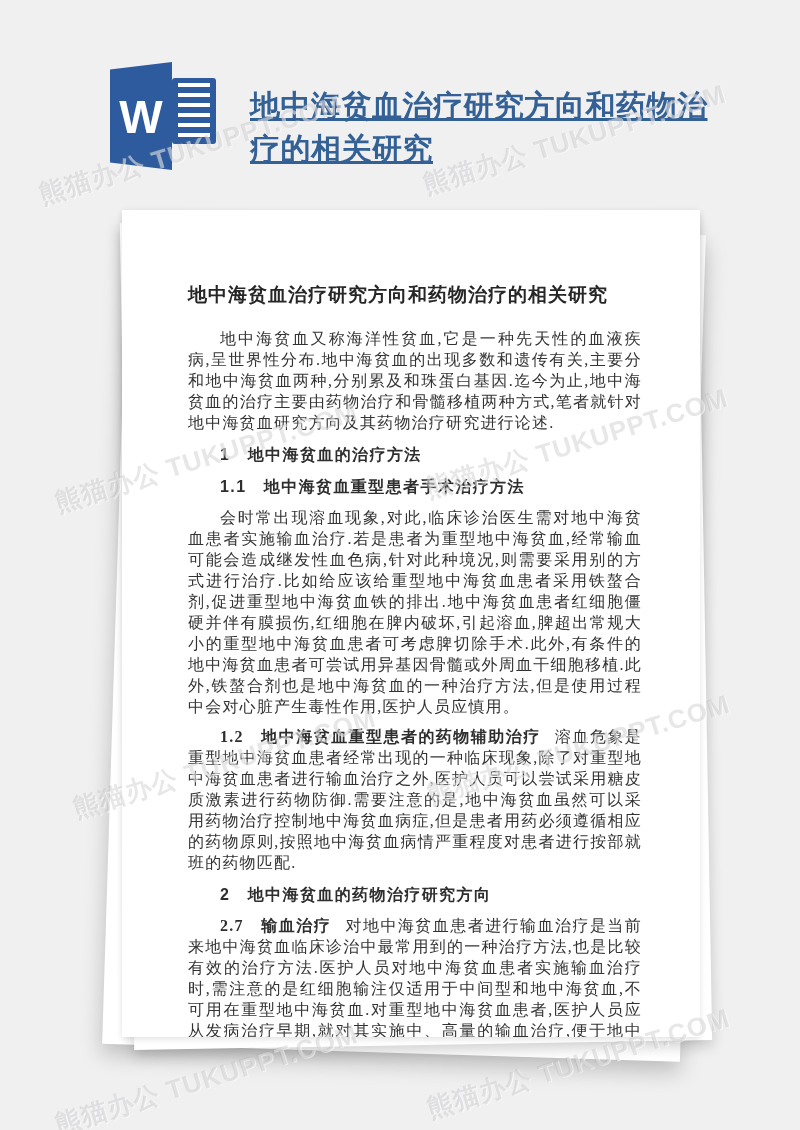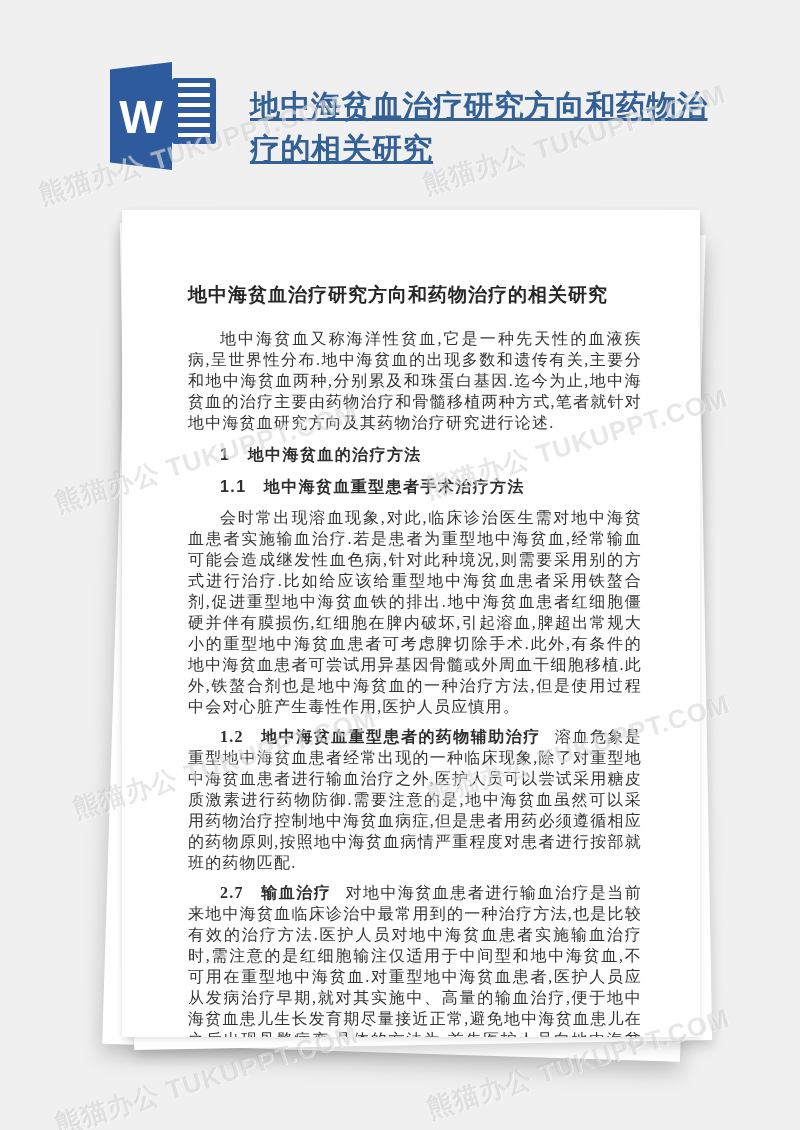--- a/index.html
+++ b/index.html
@@ -128,20 +128,21 @@
 
     <p class="blk head">1　地中海贫血的治疗方法</p>
 
     <p class="blk head">1.1　地中海贫血重型患者手术治疗方法</p>
 
 
     <p class="blk">会时常出现溶血现象,对此,临床诊治医生需对地中海贫血患者实施输血治疗.若是患者为重型地中海贫血,经常输血可能会造成继发性血色病,针对此种境况,则需要采用别的方式进行治疗.比如给应该给重型地中海贫血患者采用铁螯合剂,促进重型地中海贫血铁的排出.地中海贫血患者红细胞僵硬并伴有膜损伤,红细胞在脾内破坏,引起溶血,脾超出常规大小的重型地中海贫血患者可考虑脾切除手术.此外,有条件的地中海贫血患者可尝试用异基因骨髓或外周血干细胞移植.此外,铁螯合剂也是地中海贫血的一种治疗方法,但是使用过程中会对心脏产生毒性作用,医护人员应慎用。</p>
 
     <p class="blk"><span class="prefix">1.2　地中海贫血重型患者的药物辅助治疗</span><span>溶血危象是重型地中海贫血患者经常出现的一种临床现象,除了对重型地中海贫血患者进行输血治疗之外,医护人员可以尝试采用糖皮质激素进行药物防御.需要注意的是,地中海贫血虽然可以采用药物治疗控制地中海贫血病症,但是患者用药必须遵循相应的药物原则,按照地中海贫血病情严重程度对患者进行按部就班的药物匹配.</span></p>
 
+    <p class="blk head">2　地中海贫血的药物治疗研究方向</p>
 
 
     <p class="blk"><span class="prefix">2.7　输血治疗</span><span>对地中海贫血患者进行输血治疗是当前来地中海贫血临床诊治中最常用到的一种治疗方法,也是比较有效的治疗方法.医护人员对地中海贫血患者实施输血治疗时,需注意的是红细胞输注仅适用于中间型和地中海贫血,不可用在重型地中海贫血.对重型地中海贫血患者,医护人员应从发病治疗早期,就对其实施中、高量的输血治疗,便于地中海贫血患儿生长发育期尽量接近正常,避免地中海贫血患儿在之后出现骨骼病变.具体的方法为:首先医护人员向地中海贫血患者反复输注浓缩红细胞,使地中海贫血患者的血红蛋白含量达 120~150g/L;然</span></p>
 
   </div>
 </div>
 
 <div class="wm-layer">
   <div class="wm w1">熊猫办公 TUKUPPT.COM</div>
   <div class="wm w2">熊猫办公 TUKUPPT.COM</div>

